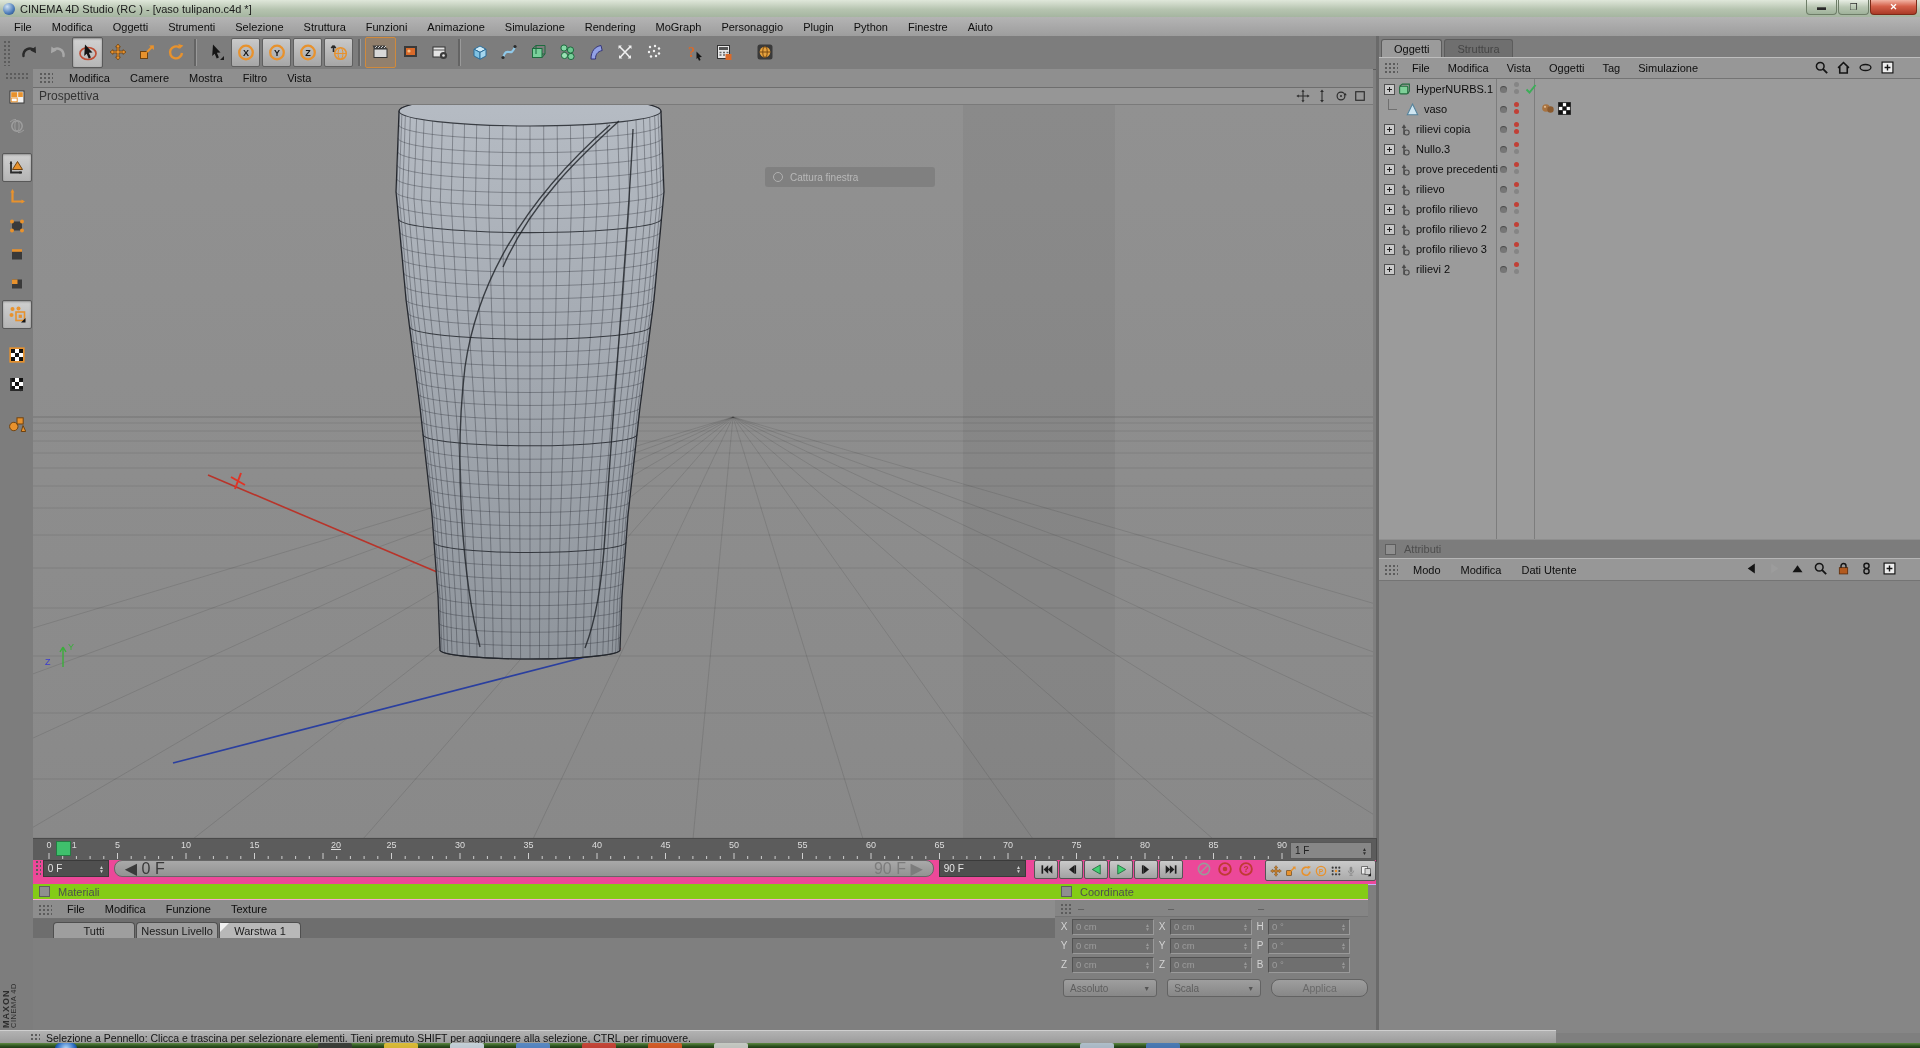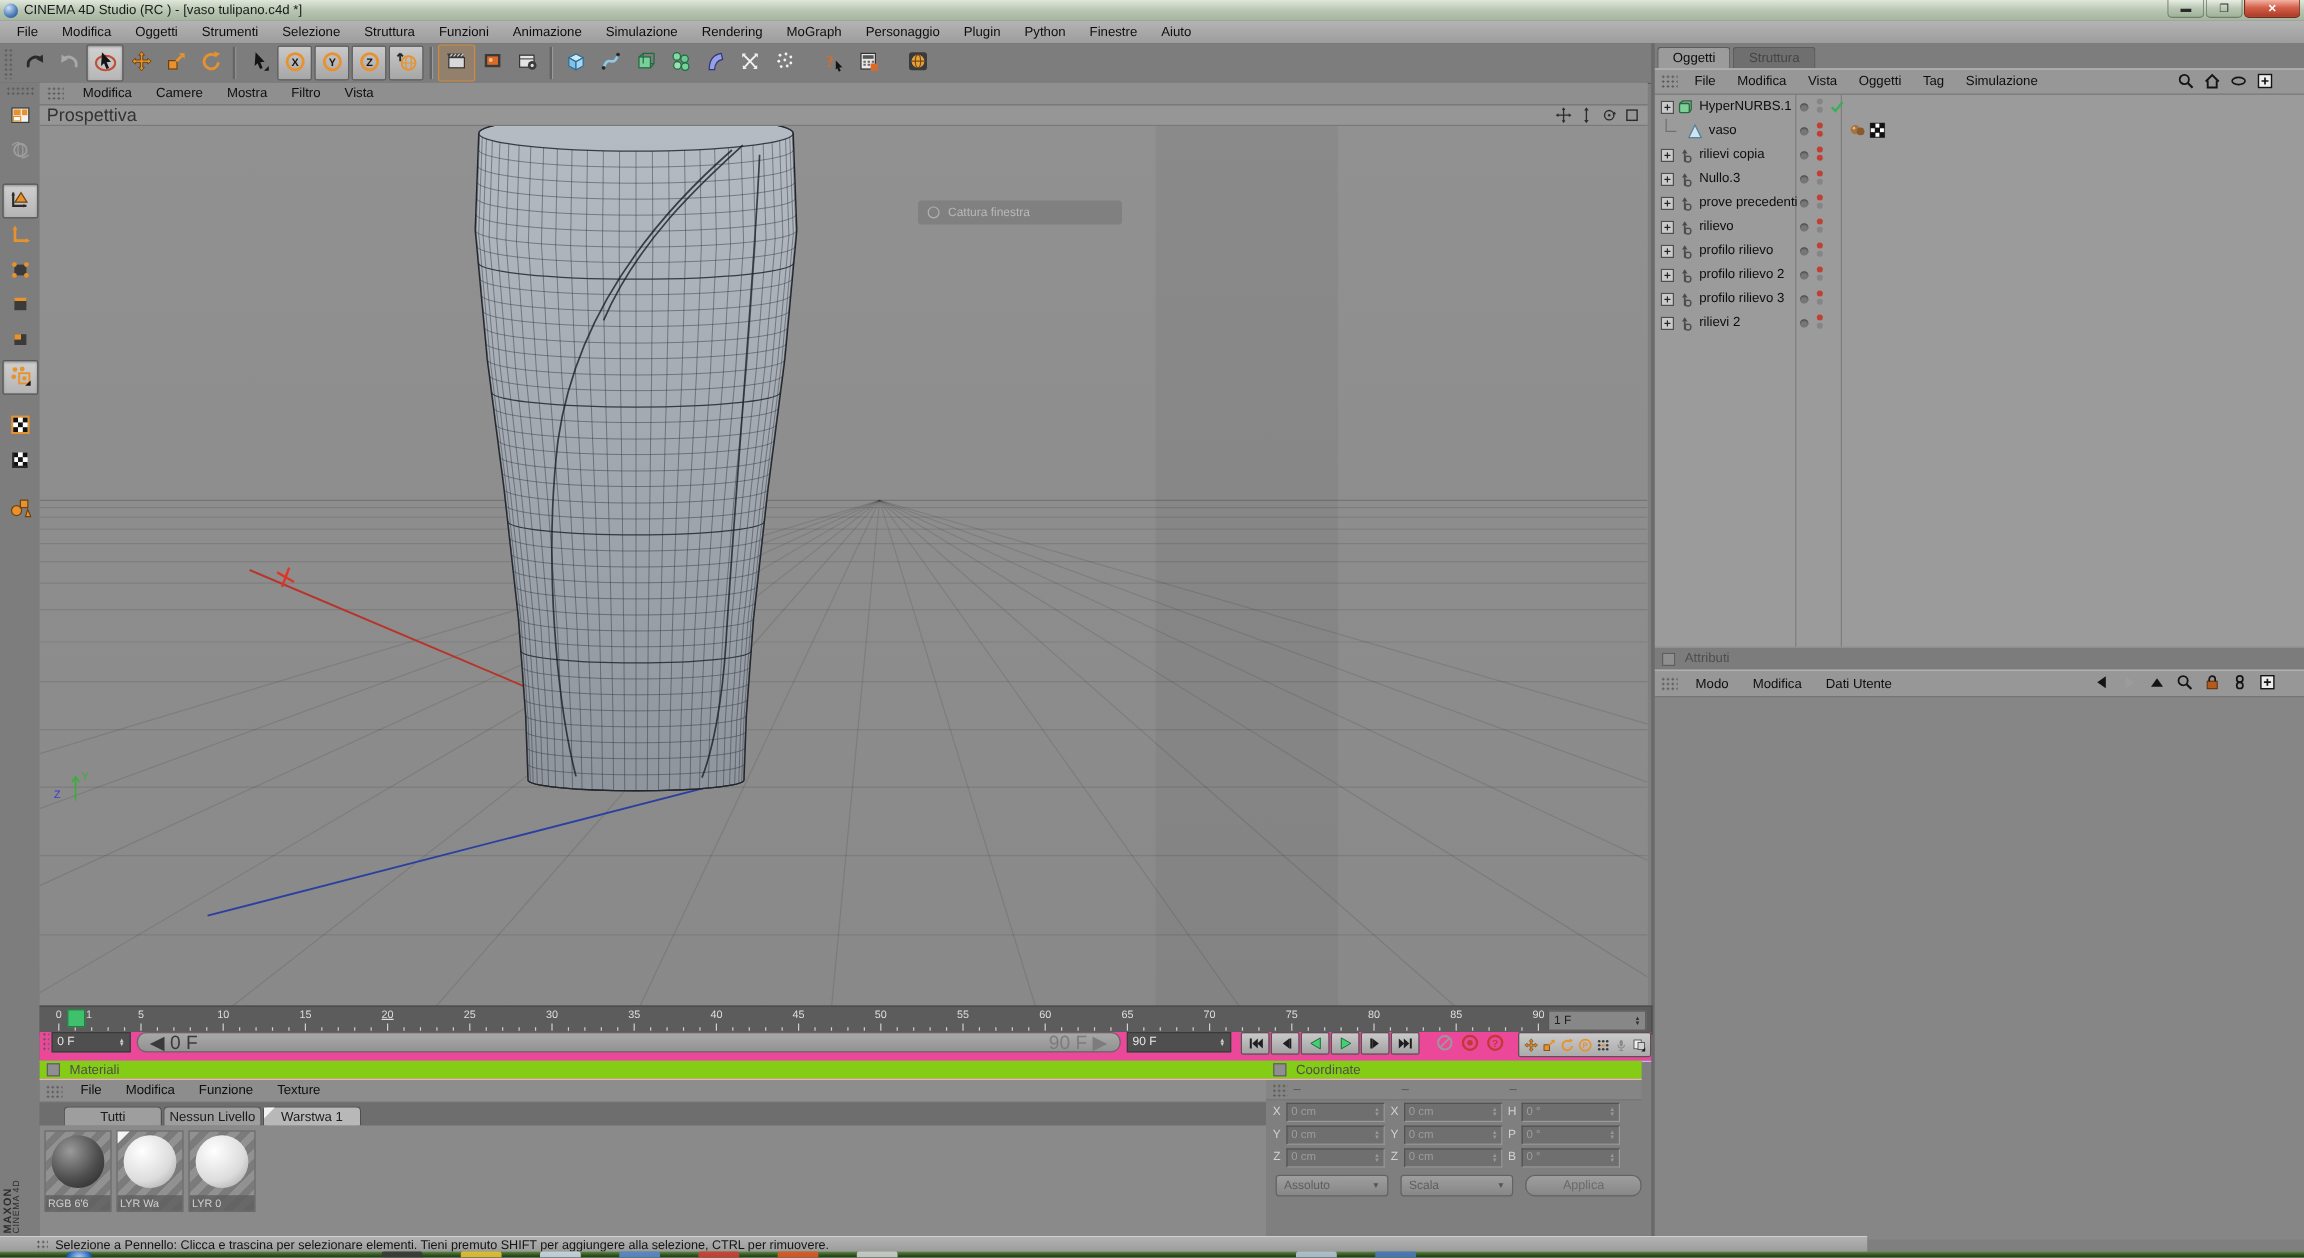--- a/index.html
+++ b/index.html
@@ -41,21 +41,21 @@
   #lefttb .grip{width:24px;height:8px;margin:3px auto 4px}
   .ltbtn{width:28px;height:27px;margin:2px auto;display:flex;align-items:center;justify-content:center;border-radius:2px}
   .ltbtn.pressed{background:linear-gradient(#d0d0d0,#b4b4b4);border:1px solid #585858;box-shadow:inset 0 1px 2px rgba(0,0,0,.3)}
   .lt-gap{height:9px}
 
   
   #viewport{left:33px;top:69px;width:1340px;height:769px;background:#8d8d8d}
   #vp-menu{height:18px;background:#8f8f8f;border-bottom:1px solid #6e6e6e;display:flex;align-items:center}
   #vp-menu .grip{width:14px;height:12px;margin:0 6px}
   #vp-head{height:16px;background:#969696;border-bottom:1px solid #7a7a7a;display:flex;align-items:center}
-  #vp-head .vlabel{margin-left:6px;color:#333;font-size:15px}
+  #vp-head .vlabel{margin-left:6px;color:#333;font-size:12px}
   #vp-corner{position:absolute;right:6px;top:1px;display:flex;gap:5px}
   #vp-canvas{position:relative;width:1340px;height:734px;background:linear-gradient(#919191,#898989);overflow:hidden}
   #ghost-btn{position:absolute;left:732px;top:62px;width:170px;height:20px;border-radius:3px;
     background:rgba(108,108,108,.45);display:flex;align-items:center;color:#b8b8b8;font-size:10px}
   #ghost-btn .dot{width:8px;height:8px;border-radius:50%;border:1px solid #b0b0b0;margin:0 7px 0 8px}
   .lat,.lon{stroke:#2f333a;stroke-width:.55;fill:none;opacity:.7}
   .lat2{stroke:#23272d;stroke-width:1.05;fill:none;opacity:.85}
   .seam{stroke:#1d2126;stroke-width:1.4;fill:none;opacity:.8}
 
   
@@ -895,21 +895,21 @@
   <div id="attr-body"></div>
 </div>
 
 <div id="timeline" class="abs">
   <span class="grip"></span>
   <div id="ruler">
       <span class="tlnum" style="left: 8px;">0</span>
       <span class="tlnum" style="left: 76.5px;">5</span>
       <span class="tlnum" style="left: 145px;">10</span>
       <span class="tlnum" style="left: 213.5px;">15</span>
-      <span class="tlnum" style="left: 282px; text-decoration: underline;">20</span>
+      <span class="tlnum" style="left: 295px; text-decoration: underline;">20</span>
       <span class="tlnum" style="left: 350.5px;">25</span>
       <span class="tlnum" style="left: 419px;">30</span>
       <span class="tlnum" style="left: 487.5px;">35</span>
       <span class="tlnum" style="left: 556px;">40</span>
       <span class="tlnum" style="left: 624.5px;">45</span>
       <span class="tlnum" style="left: 693px;">50</span>
       <span class="tlnum" style="left: 761.5px;">55</span>
       <span class="tlnum" style="left: 830px;">60</span>
       <span class="tlnum" style="left: 898.5px;">65</span>
       <span class="tlnum" style="left: 967px;">70</span>
@@ -1155,35 +1155,20 @@
   </div>
   <div id="mat-menu">
     <span class="grip"></span>
     <span id="mat-menu-items"><span class="menu-item">File</span><span class="menu-item">Modifica</span><span class="menu-item">Funzione</span><span class="menu-item">Texture</span></span>
   </div>
   <div id="mat-tabs">
       <div class="mat-tab"><span>Tutti</span></div>
       <div class="mat-tab"><span>Nessun Livello</span></div>
       <div class="mat-tab active"><span class="fold"></span><span>Warstwa 1</span></div>
     </div>
-  <div id="mat-thumbs">
-      <div class="mthumb">
-        <span class="ball dark"></span>
-        <span class="mlabel">RGB 6'6</span>
-      </div>
-      <div class="mthumb">
-        <span class="fold2"></span>
-        <span class="ball light"></span>
-        <span class="mlabel">LYR Wa</span>
-      </div>
-      <div class="mthumb">
-        <span class="ball light"></span>
-        <span class="mlabel">LYR 0</span>
-      </div>
-    </div>
 </div>
 
 <div id="coords" class="abs">
   <div class="ptitle">
     <span class="paneltick"></span>
     <span>Coordinate</span>
   </div>
   <div id="coord-head">
     <span class="grip"></span>
     <span>–</span>

